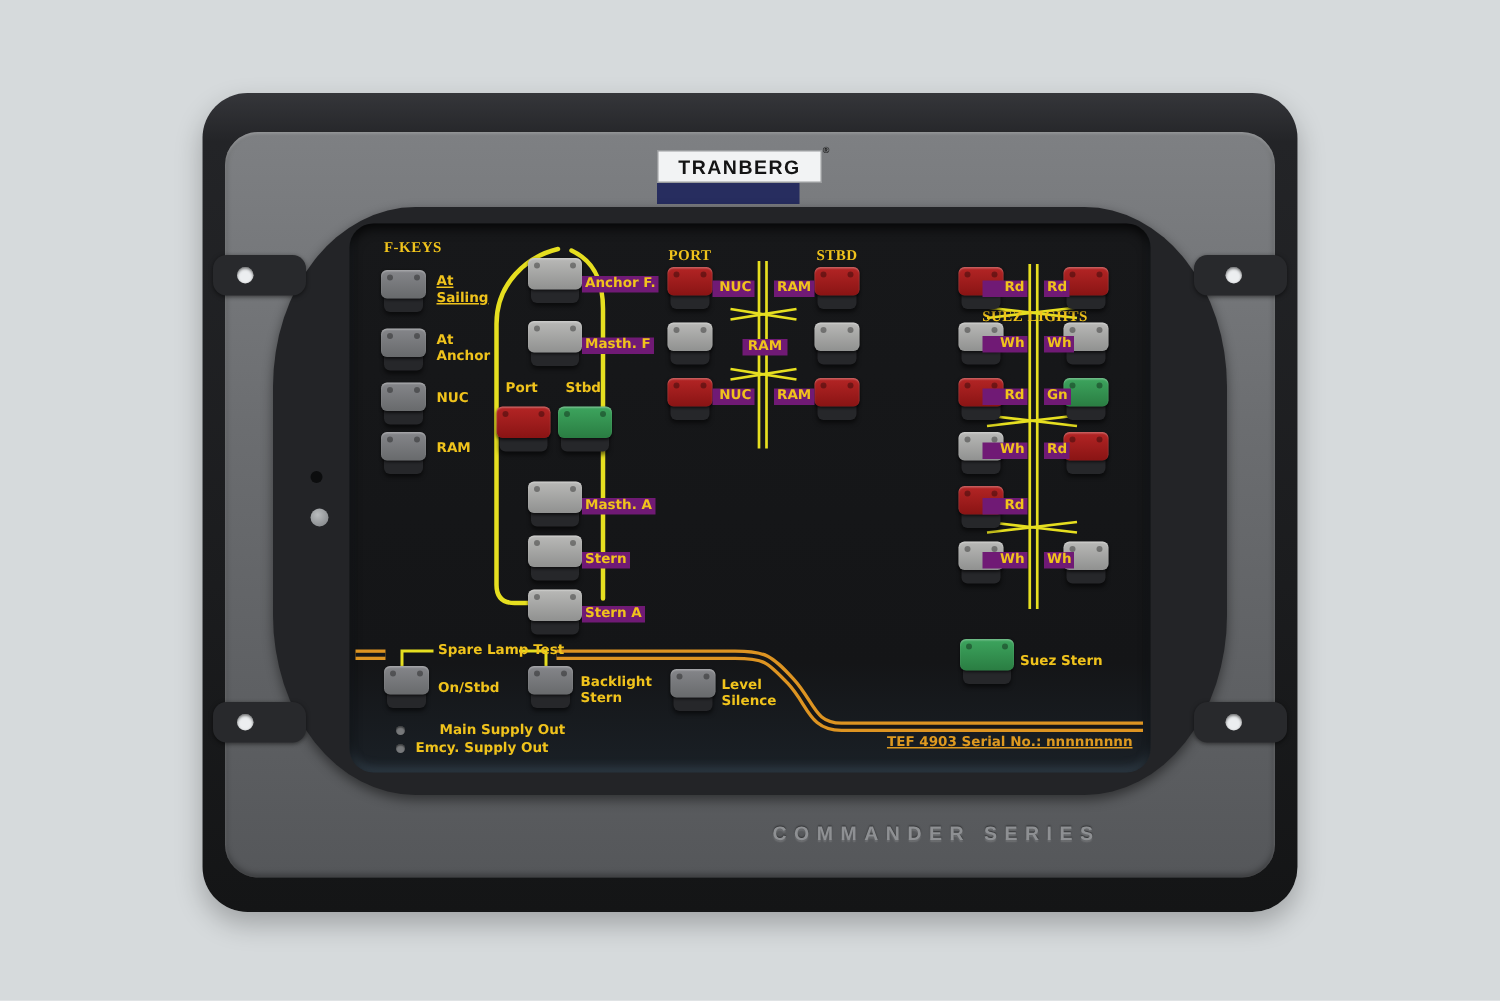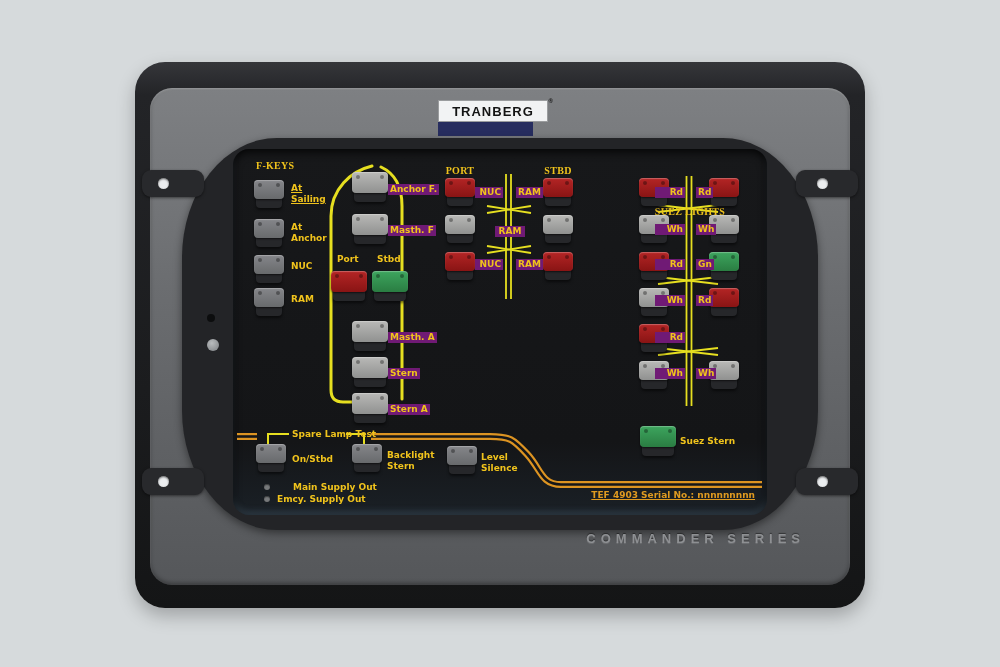--- a/index.html
+++ b/index.html
@@ -27,21 +27,21 @@
   .lineart{position:absolute;left:0;top:0;width:1000px;height:667px;pointer-events:none;}
 
   
   .logo-box{position:absolute;left:438px;top:100px;width:108px;height:20px;background:#f2f3f4;
     border:1px solid #9a9c9e;display:flex;align-items:center;justify-content:center;}
   .logo-text{font:700 13px "Liberation Sans",sans-serif;letter-spacing:1px;color:#141414;}
   .logo-reg{font:700 6px "Liberation Sans",sans-serif;color:#141414;position:absolute;right:-6px;top:-3px;}
   .logo-bar{position:absolute;left:438px;top:122px;width:95px;height:14px;background:#272d5f;}
 
   
-  .series{position:absolute;left:515px;top:531px;width:290px;text-align:right;
+  .series{position:absolute;left:515px;top:548px;width:290px;text-align:left;
     font:700 13px "Liberation Sans",sans-serif;letter-spacing:5px;color:#8e9093;
     text-shadow:0 1px 1px rgba(255,255,255,.14),0 -1px 1px rgba(0,0,0,.45);}
 
   
   .lbl{position:absolute;font:700 9px/1.2 "DejaVu Sans",sans-serif;color:#f0c31c;}
   .title{font-size:10px;letter-spacing:.3px;font-family:Liberation Serif, serif;}
   .mlbl{background:#701a75;padding:0 2px;} 
   .amber{color:#df9a20;text-decoration:underline;}
 
   

